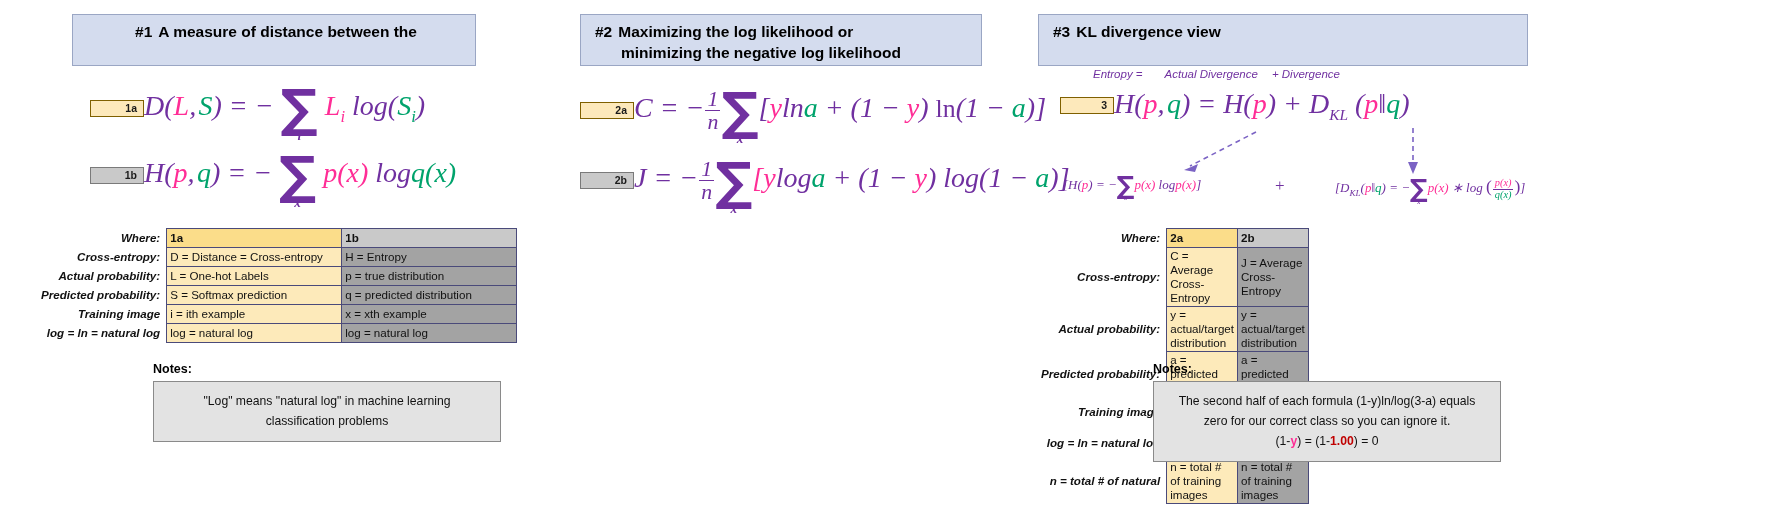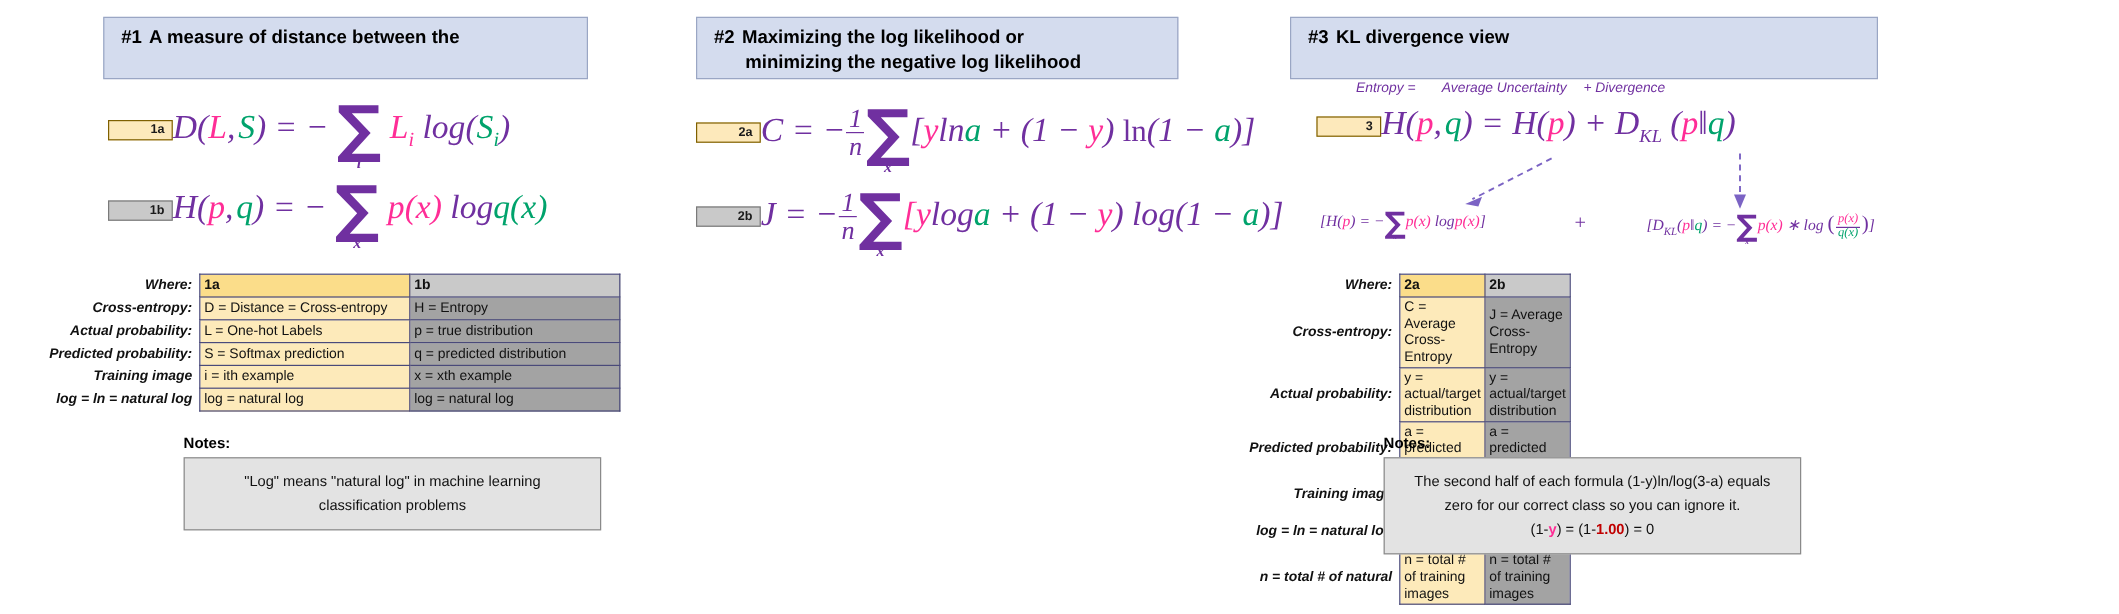--- a/index.html
+++ b/index.html
@@ -20,36 +20,36 @@
     height: 512px;
   }
   .col {
     position: absolute;
     top: 0;
     width: 560px;
     height: 512px;
   }
   #col1 { left: 8px; }
   #col2 { left: 508px; }
-  #col3 { left: 1075px; }
+  #col3 { left: 1038px; }
 
   
   .banner {
     position: absolute;
     top: 14px;
     background: #d4dcee;
     border: 1px solid #9aa6c4;
     box-sizing: border-box;
     padding: 6px 10px 6px 14px;
     font-weight: bold;
     font-size: 15.5px;
     color: #000000;
     line-height: 21px;
   }
-  #col1 .banner { left: 78px; width: 404px; height: 52px; }
+  #col1 .banner { left: 64px; width: 404px; height: 52px; text-align: center; }
   #col2 .banner { left: 72px; width: 402px; height: 52px; }
   #col3 .banner { left: 0px;  width: 490px; height: 52px; }
 
   .banner .num { margin-right: 6px; }
   .banner .l2 { display: block; padding-left: 26px; }
 
   
   .frow {
     position: absolute;
     display: flex;
@@ -342,21 +342,21 @@
   </div>
 
   <div class="col" id="col3">
 
     <div class="banner">
       <span class="num">#3</span><span>KL divergence view</span>
       
     </div>
 
     <div class="entropy-cap">
-      <span>Entropy =</span><span class="gap1">&nbsp;</span><span>Average Uncertainty</span><span class="gap2">&nbsp;</span><span>+  Divergence</span>
+      <span>Entropy =</span><span class="gap1">&nbsp;</span><span>Actual Divergence</span><span class="gap2">&nbsp;</span><span>+  Divergence</span>
     </div>
 
     <div class="frow" style="left:22px; top:88px;">
       <div class="tag yellow">3</div>
       <div class="math big">
         <span class="pur">H</span>(<span class="pink">p</span>, <span class="green">q</span>) = <span class="pur">H</span>(<span class="pink">p</span>) + <span class="pur">D<sub style="font-size:.55em">KL</sub></span> (<span class="pink">p</span>‖<span class="green">q</span>)
       </div>
     </div>
 
     <svg class="arrows" viewBox="0 0 500 70">

